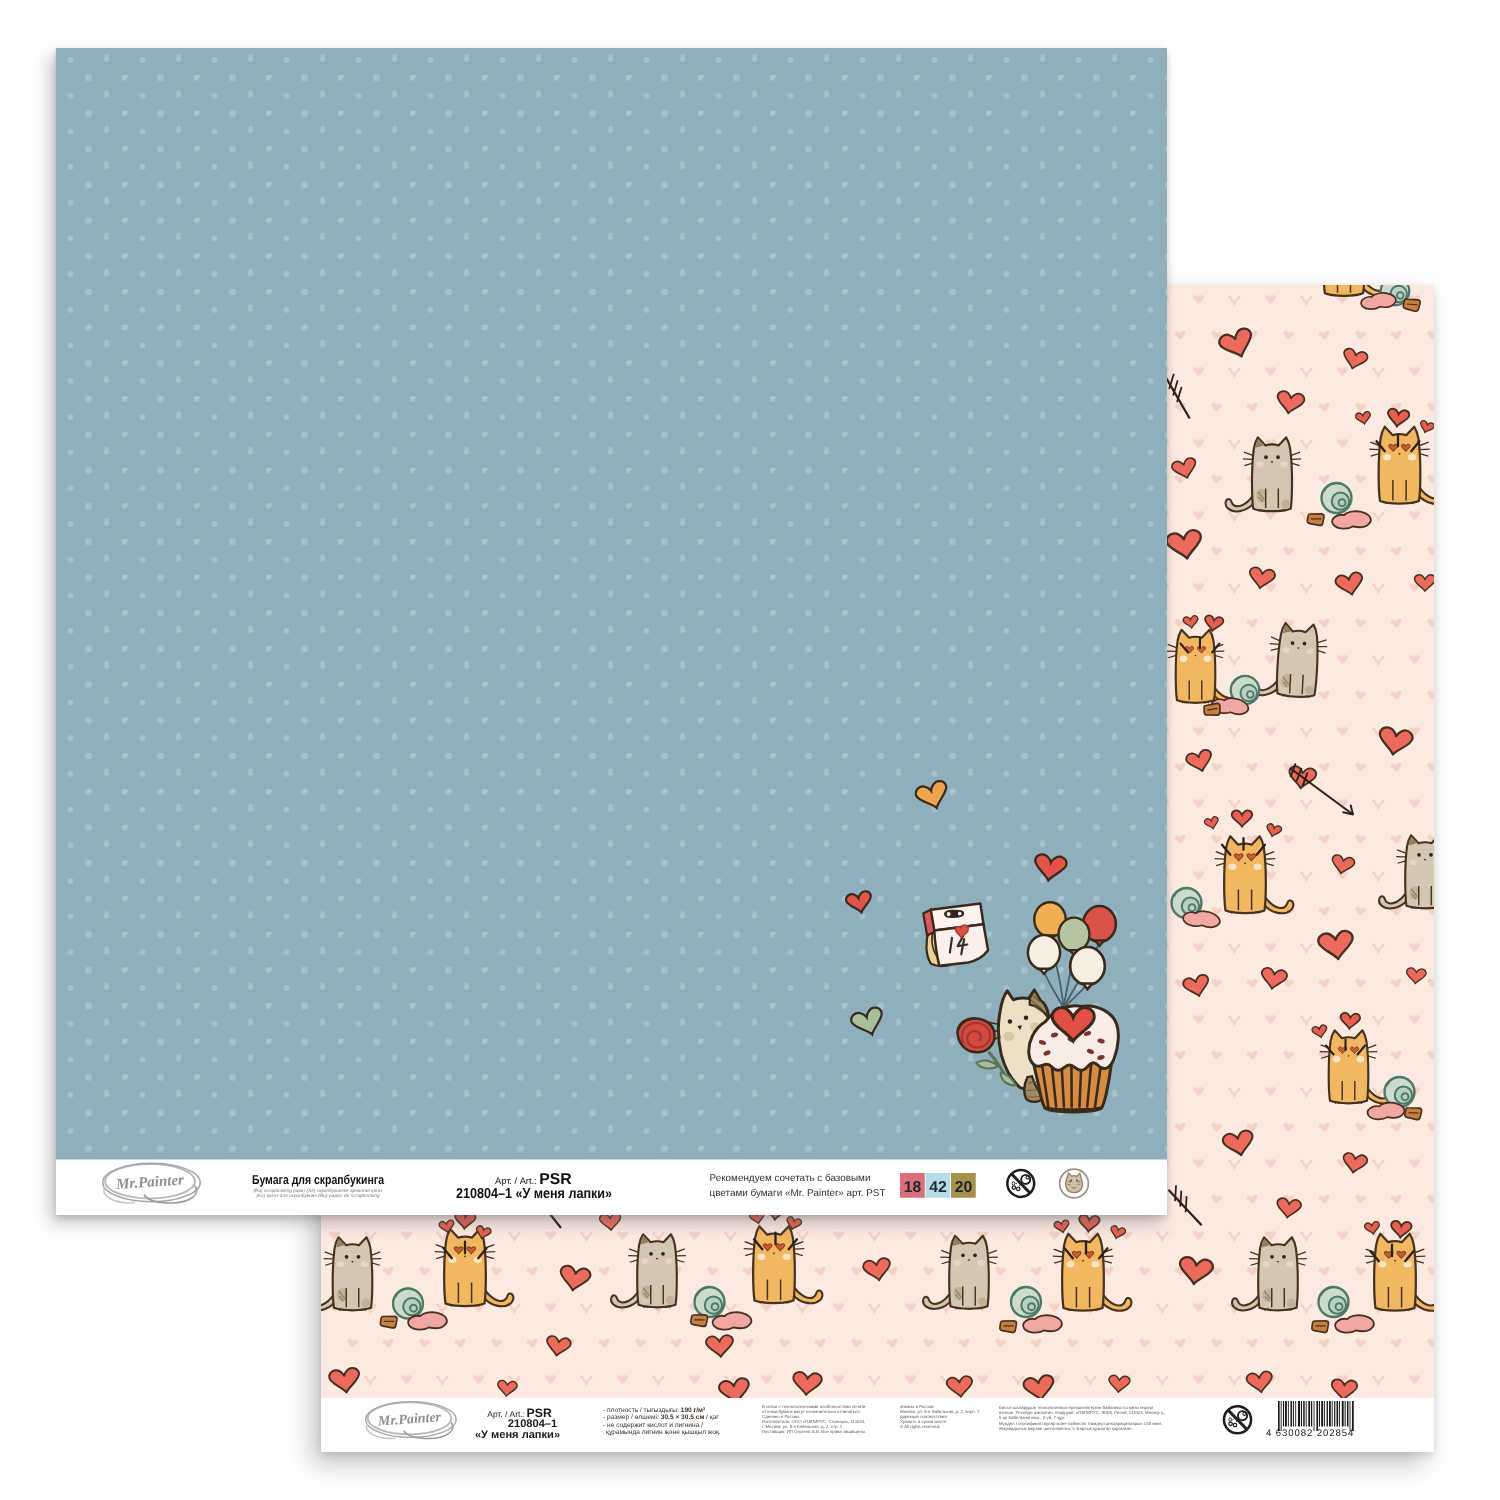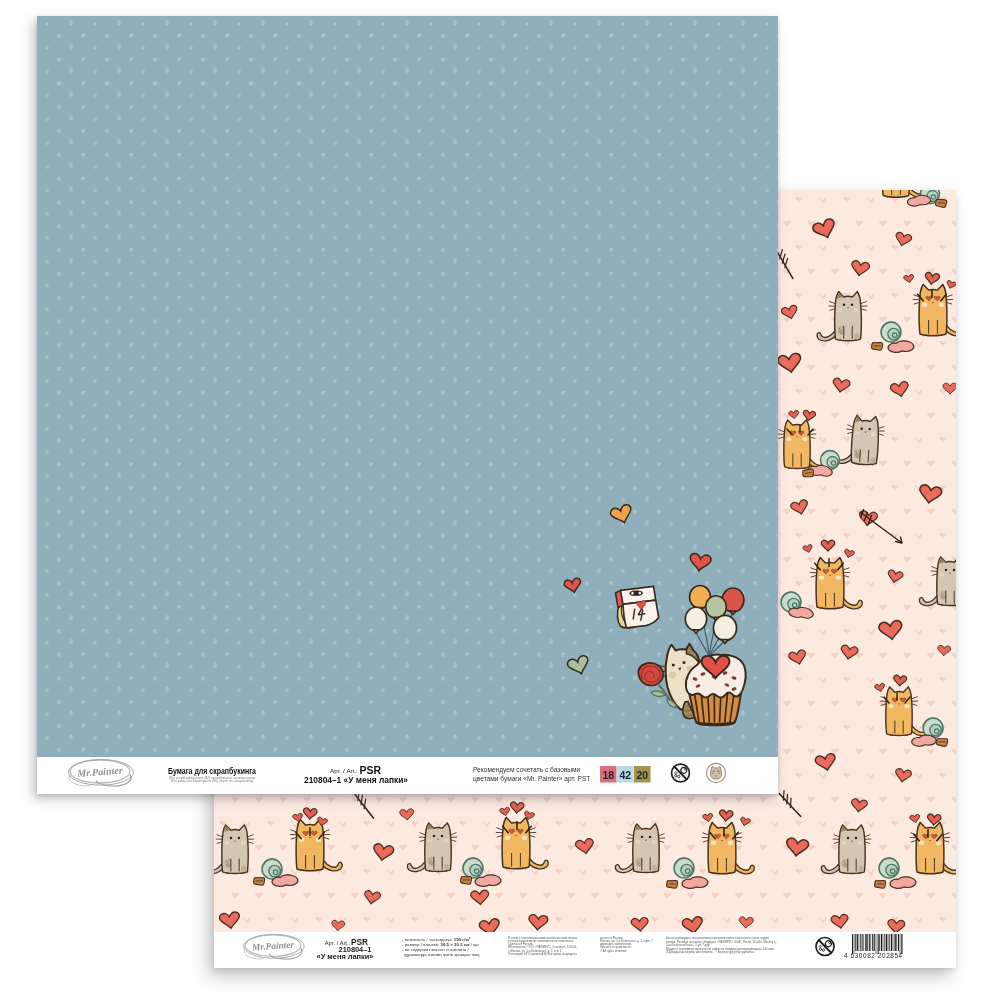--- a/index.html
+++ b/index.html
@@ -325,21 +325,21 @@
           <rect x="680.50" y="744" width="1.30" height="17"></rect>
           <rect x="682.40" y="744" width="0.70" height="17"></rect>
           <rect x="684.00" y="744" width="1.00" height="17"></rect>
           <rect x="685.70" y="744" width="0.60" height="20"></rect>
           <rect x="687.30" y="744" width="1.20" height="20"></rect>
 <text x="630" y="767.5" font-size="6.4" font-family="Liberation Sans, sans-serif" letter-spacing="0.6">4 630082 202854</text>
 </g>
 </svg>
 </div>
 
-<div class="sheet" style="left:37px;top:16px;width:741px;height:778px;box-shadow:-4px 5px 11px rgba(110,110,118,0.4), 0 2px 4px rgba(0,0,0,0.15);">
+<div class="sheet" style="left:37px;top:32px;width:741px;height:778px;box-shadow:-4px 5px 11px rgba(110,110,118,0.4), 0 2px 4px rgba(0,0,0,0.15);">
 <svg width="741" height="780" viewBox="0 0 741 780" style="position:absolute;left:0;top:0">
 <defs>
 <pattern id="bdots" width="48" height="23.8" patternUnits="userSpaceOnUse" patternTransform="translate(4,2)">
 <circle cx="6" cy="5.9" r="1.9" fill="#a7c2cc"></circle>
 <circle cx="18" cy="17.8" r="2.3" fill="#a7c2cc"></circle>
 <path d="M28.5,4.2 a1.9,1.9 0 1,0 3,0.1 a1.6,1.6 0 1,0 -3,-0.1" fill="#a7c2cc"></path>
 <circle cx="42" cy="17.8" r="1.9" fill="#a7c2cc"></circle>
 <circle cx="43.1" cy="16.9" r="1" fill="#b4ccd5"></circle>
 </pattern>
 <g id="bal">

